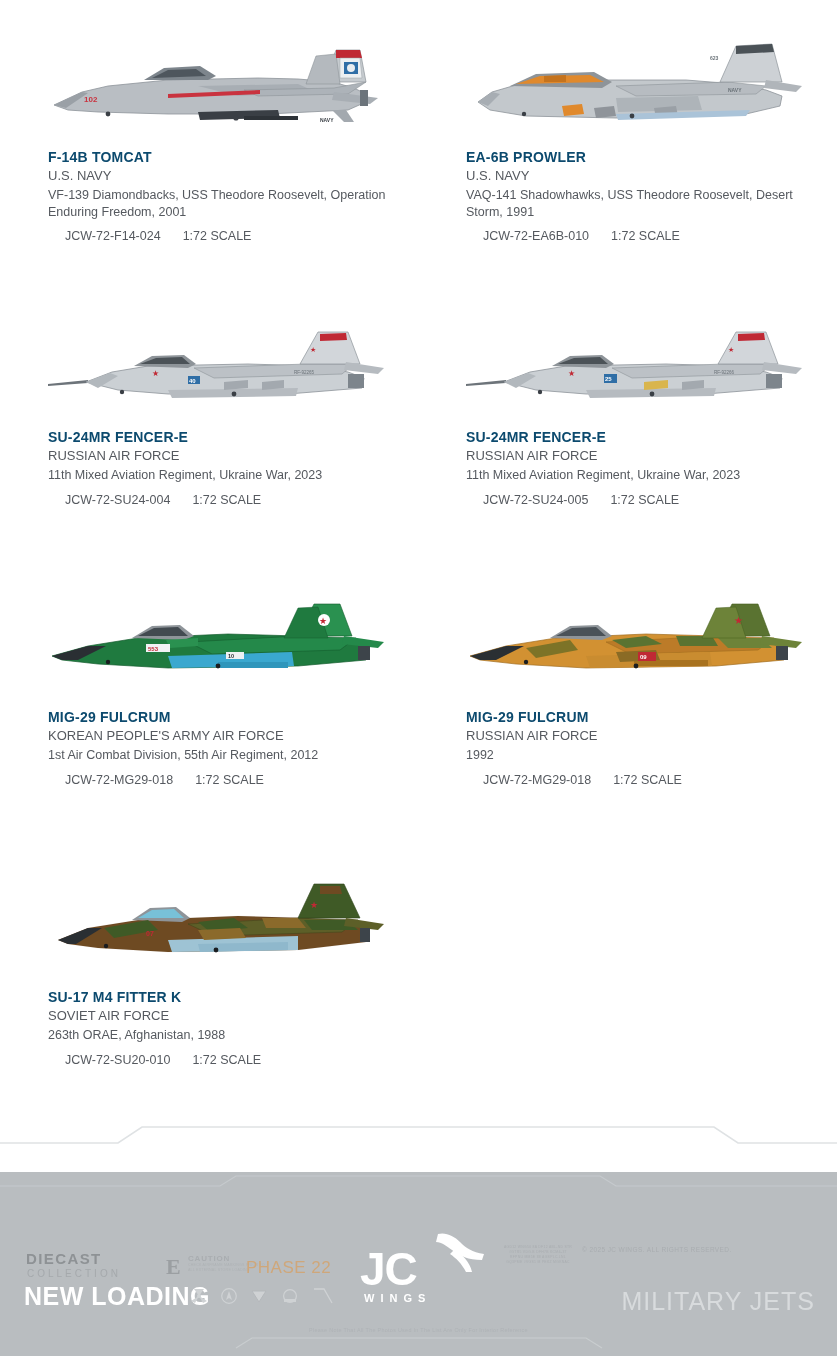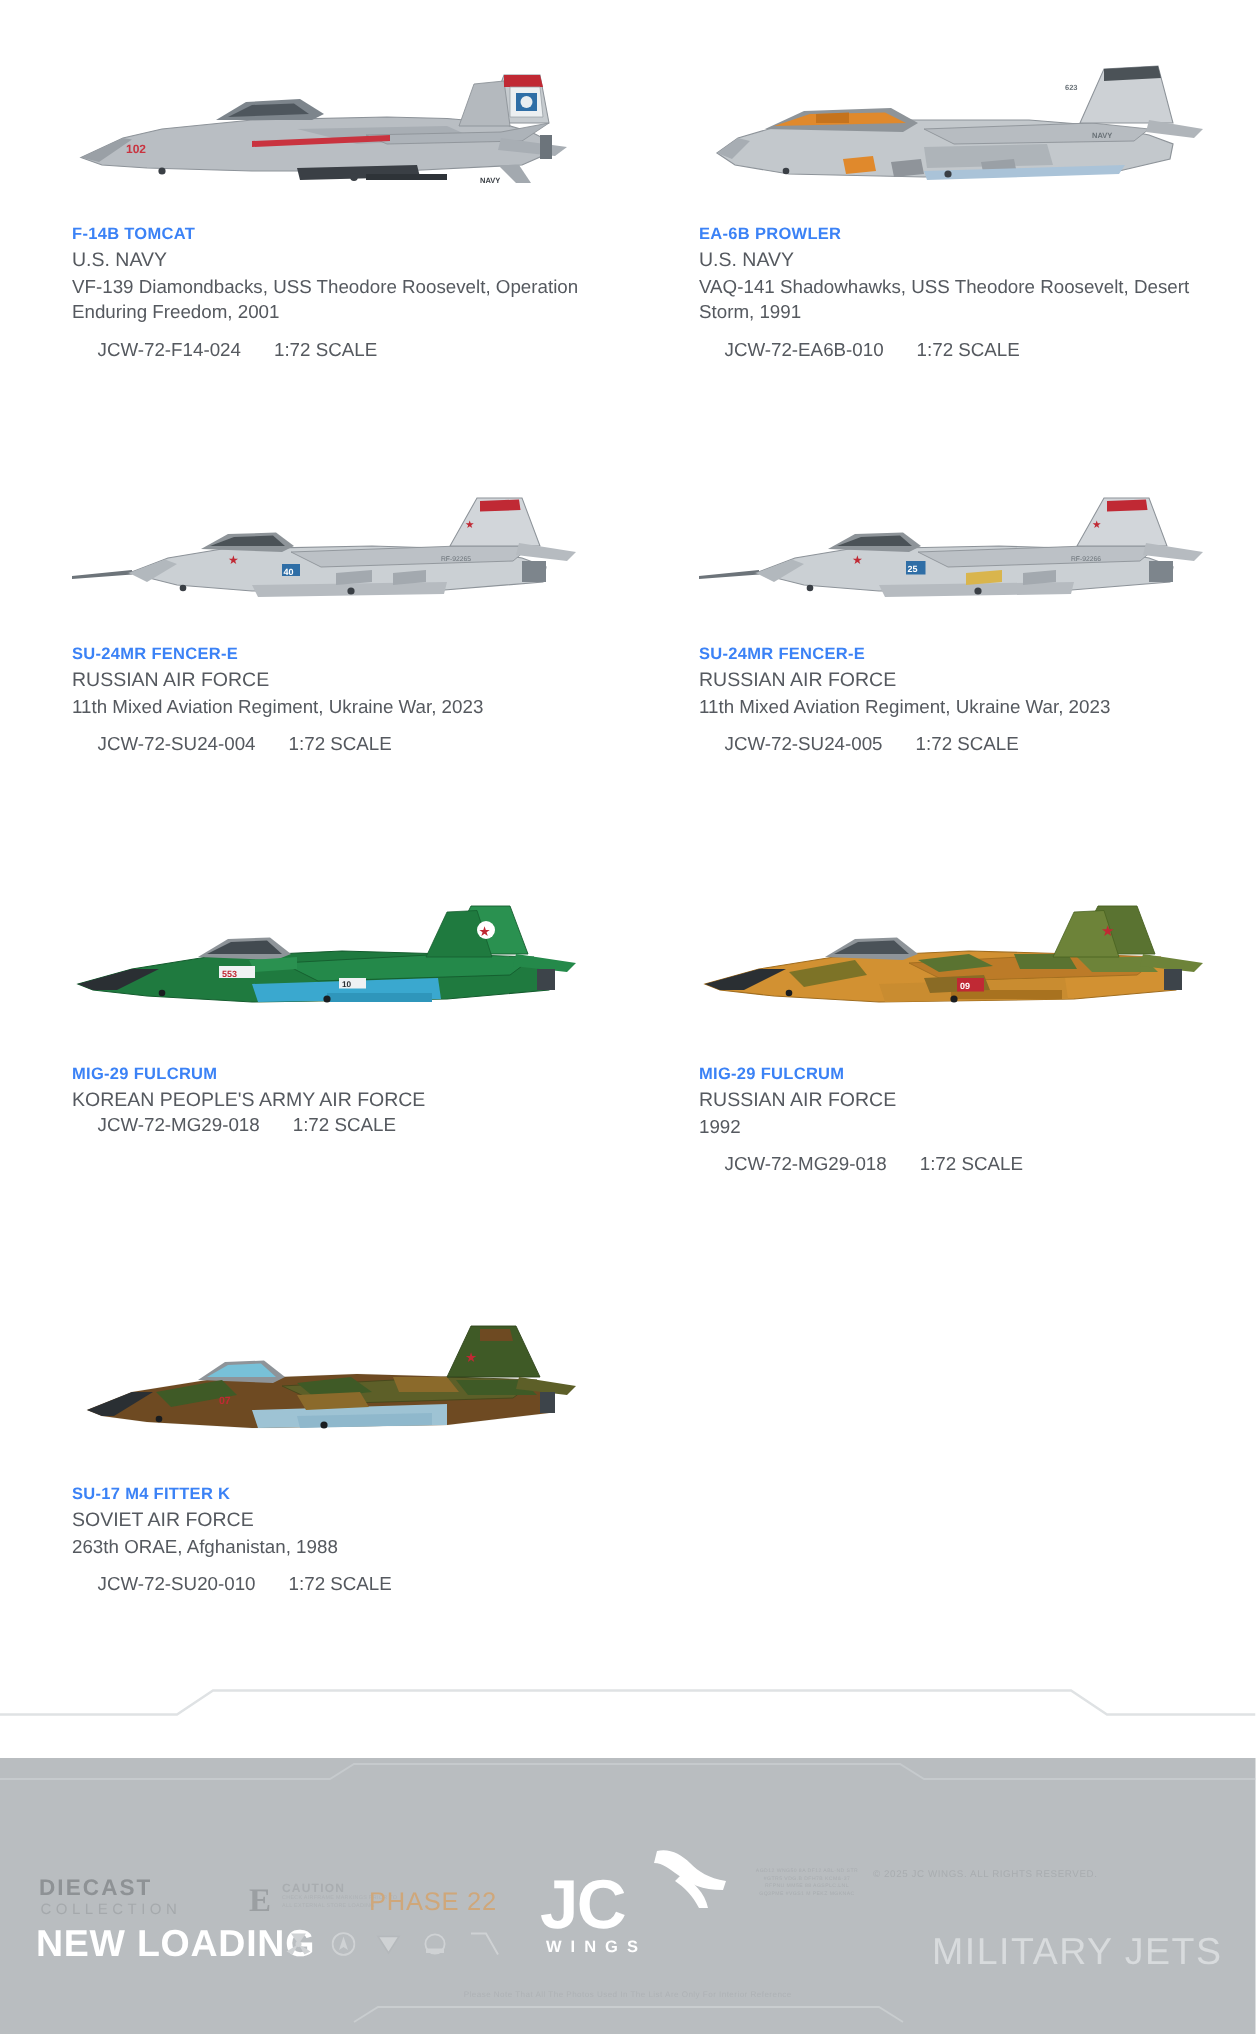--- a/index.html
+++ b/index.html
@@ -34,24 +34,24 @@
     padding: 0 30px 0 48px;
     position: relative;
   }
   .art {
     height: 120px;
     position: relative;
   }
   .art svg { position: absolute; left: 0; top: 0; overflow: visible; }
 
   .name {
-    font-size: 11px;
+    font-size: 14px;
     font-weight: bold;
     letter-spacing: 0.2px;
-    color: #3b82f6;
+    color: #0c4a6e;
     margin: 0 0 3px 0;
     line-height: 1.1;
   }
   .operator {
     font-size: 13px;
     color: #55595f;
     line-height: 1.25;
     margin-bottom: 2px;
   }
   .details {
@@ -430,20 +430,21 @@
           <rect x="98" y="54" width="24" height="8" fill="#f0f2f4"></rect>
           <text x="100" y="61" font-size="6" fill="#c02934" font-family="Liberation Sans, sans-serif" font-weight="bold">553</text>
           <rect x="178" y="62" width="18" height="7" fill="#eef1f3"></rect>
           <text x="180" y="68" font-size="5.5" fill="#2a2f33" font-family="Liberation Sans, sans-serif" font-weight="bold">10</text>
           <circle cx="60" cy="72" r="2.2" fill="#1a1d20"></circle>
           <circle cx="170" cy="76" r="2.4" fill="#1a1d20"></circle>
         </svg>
       </div>
       <h3 class="name">MIG-29 FULCRUM</h3>
       <div class="operator">KOREAN PEOPLE'S ARMY AIR FORCE</div>
+      <div class="details">1st Air Combat Division, 55th Air Regiment, 2012</div>
       <div class="metarow">
         <span class="sku">JCW-72-MG29-018</span>
         <span class="scale">1:72 SCALE</span>
       </div>
     </div>
 
     <div class="card">
       <div class="art">
         <svg width="340" height="120" viewBox="0 0 340 120">
           <path d="M4 66 L40 56 L90 48 L180 44 L250 46 L300 52 L320 58 L318 70 L250 76 L120 78 L50 74 L14 70 Z" fill="#d29132" stroke="#a06d1f" stroke-width="0.7"></path>

